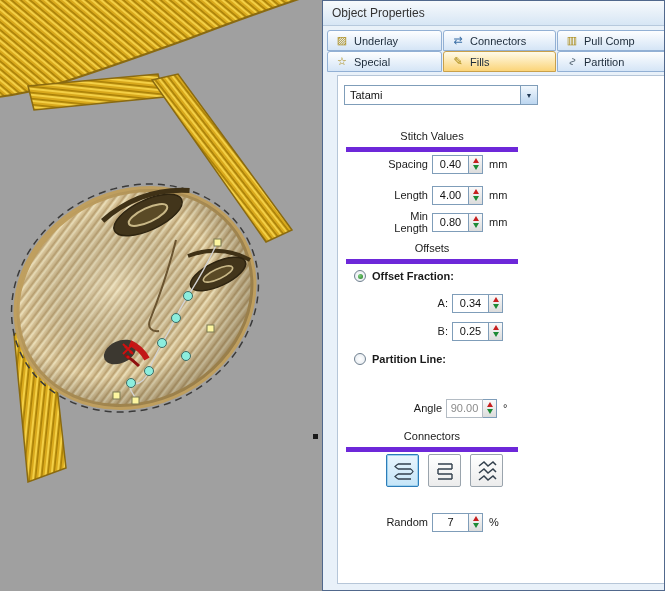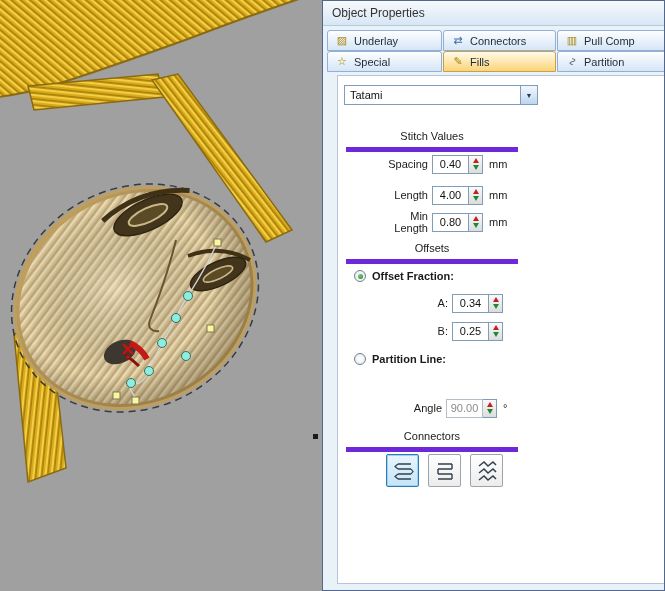--- a/index.html
+++ b/index.html
@@ -293,16 +293,25 @@
           <path d="M5 5 H19 M5 10 H19 M5 15 H19 M5 20 H19" stroke="#33404d" stroke-width="1.6" fill="none"></path>
           <path d="M19 5 V10 M5 10 V15 M19 15 V20" stroke="#33404d" stroke-width="1.4" fill="none"></path>
         </svg>
       </button>
       <button class="bs-btn" style="left:132px; top:378px;">
         <svg width="24" height="24" viewBox="0 0 24 24">
           <path d="M4 7 L9 3 L13 7 L18 3 L21 6 M4 14 L9 10 L13 14 L18 10 L21 13 M4 21 L9 17 L13 21 L18 17 L21 20" stroke="#33404d" stroke-width="1.5" fill="none"></path>
         </svg>
       </button>
 
+      <div class="prow" style="top:436px;">
+        <span class="plabel w90">Random</span>
+        <input class="num" value="7" style="">
+        <span class="spin">
+            <span class="arr-up"></span>
+            <span class="arr-dn"></span>
+          </span>
+        <span class="unit">%</span>
+      </div>
 
     </div>
   </div>
 </div>
 
 </body></html>

